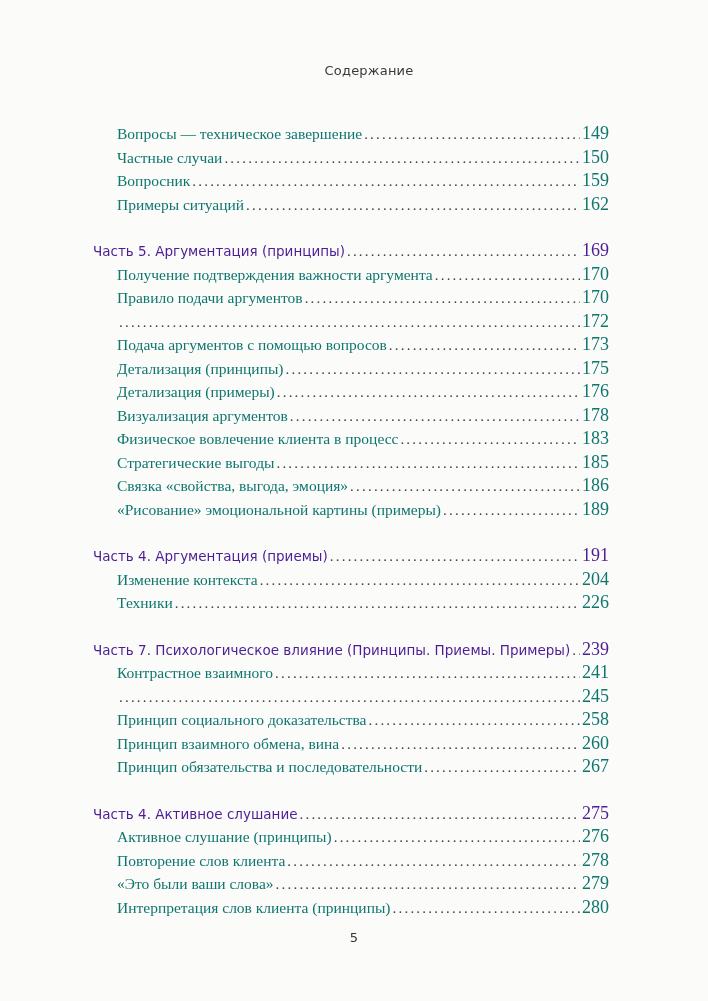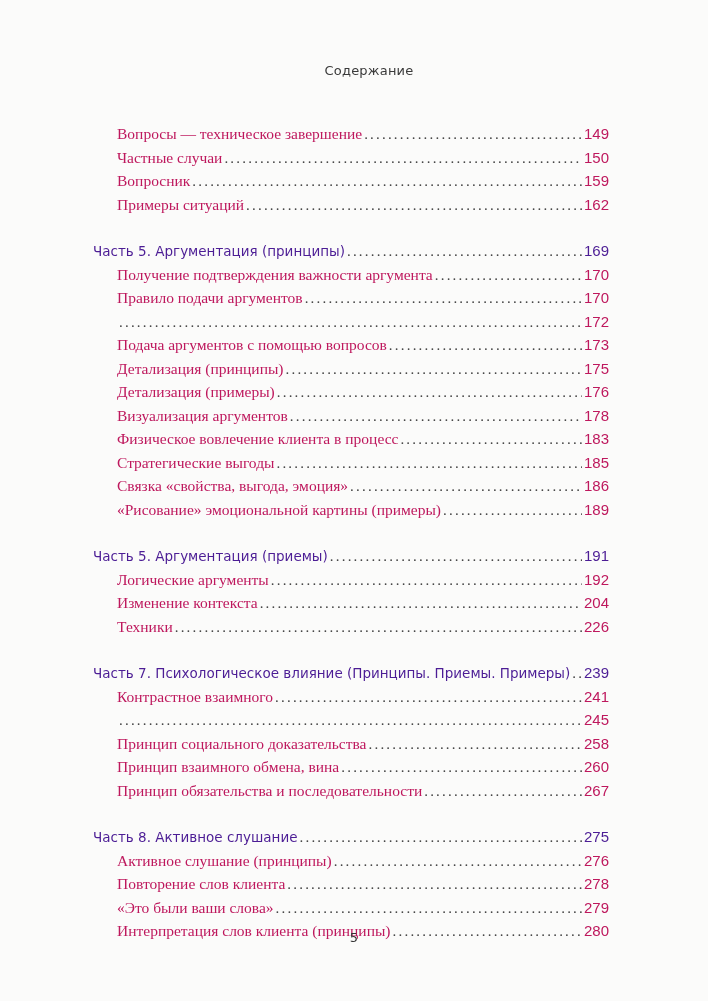--- a/index.html
+++ b/index.html
@@ -1,28 +1,28 @@
 <!DOCTYPE html>
 <html><head>
 <meta charset="utf-8">
 <style>
   html, body { margin:0; padding:0; }
   body { width:708px; height:1001px; background:#fbfbfa; position:relative; overflow:hidden; color:#2a2a2a; }
   .running-head { position:absolute; top:63px; left:15px; width:708px; text-align:center;
     font-family:"DejaVu Sans", sans-serif; font-size:13px; color:#3a3a3a; letter-spacing:0.2px; }
   .toc { position:absolute; left:93px; width:516px; top:122px; }
   .entry { display:flex; align-items:baseline; height:23.5px; line-height:23.5px;
-    font-family:"Liberation Serif", serif; font-size:15.5px; color:#be185d; }
+    font-family:"Liberation Serif", serif; font-size:15.5px; color:#0f766e; }
   .entry.sub { padding-left:24px; }
   .entry.part { font-family:"DejaVu Sans", sans-serif; font-size:13.5px; color:#4c1d95; }
   .entry .title { white-space:nowrap; }
   .entry .dots { flex:1; overflow:hidden; white-space:nowrap; margin:0 2px; color:#444;
     font-family:"Liberation Serif", serif; font-size:15px; letter-spacing:2.2px; }
   .entry .dots::after { content:"................................................................................................................................"; }
-  .entry .page { font-family:Liberation Sans, sans-serif; font-size:15px; white-space:nowrap; }
+  .entry .page { font-family:Liberation Serif, serif; font-size:18px; white-space:nowrap; }
   .gap { height:23px; }
   .folio { position:absolute; top:930px; left:0; width:708px; text-align:center;
     font-family:"DejaVu Sans", sans-serif; font-size:13px; color:#333; }
 </style>
 </head>
 <body>
 
 <div class="running-head">Содержание</div>
 
 <div class="toc">
@@ -104,28 +104,23 @@
       <span class="page">186</span>
     </div>
   <div class="entry sub">
       <span class="title">«Рисование» эмоциональной картины (примеры)</span>
       <span class="dots"></span>
       <span class="page">189</span>
     </div>
   <div class="gap"></div>
 
   <div class="entry part">
-      <span class="title">Часть 5. Аргументация (приемы)</span>
+      <span class="title">Часть 4. Аргументация (приемы)</span>
       <span class="dots"></span>
       <span class="page">191</span>
-    </div>
-  <div class="entry sub">
-      <span class="title">Логические аргументы</span>
-      <span class="dots"></span>
-      <span class="page">192</span>
     </div>
   <div class="entry sub">
       <span class="title">Изменение контекста</span>
       <span class="dots"></span>
       <span class="page">204</span>
     </div>
   <div class="entry sub">
       <span class="title">Техники</span>
       <span class="dots"></span>
       <span class="page">226</span>
@@ -157,21 +152,21 @@
       <span class="page">260</span>
     </div>
   <div class="entry sub">
       <span class="title">Принцип обязательства и последовательности</span>
       <span class="dots"></span>
       <span class="page">267</span>
     </div>
   <div class="gap"></div>
 
   <div class="entry part">
-      <span class="title">Часть 8. Активное слушание</span>
+      <span class="title">Часть 4. Активное слушание</span>
       <span class="dots"></span>
       <span class="page">275</span>
     </div>
   <div class="entry sub">
       <span class="title">Активное слушание (принципы)</span>
       <span class="dots"></span>
       <span class="page">276</span>
     </div>
   <div class="entry sub">
       <span class="title">Повторение слов клиента</span>

